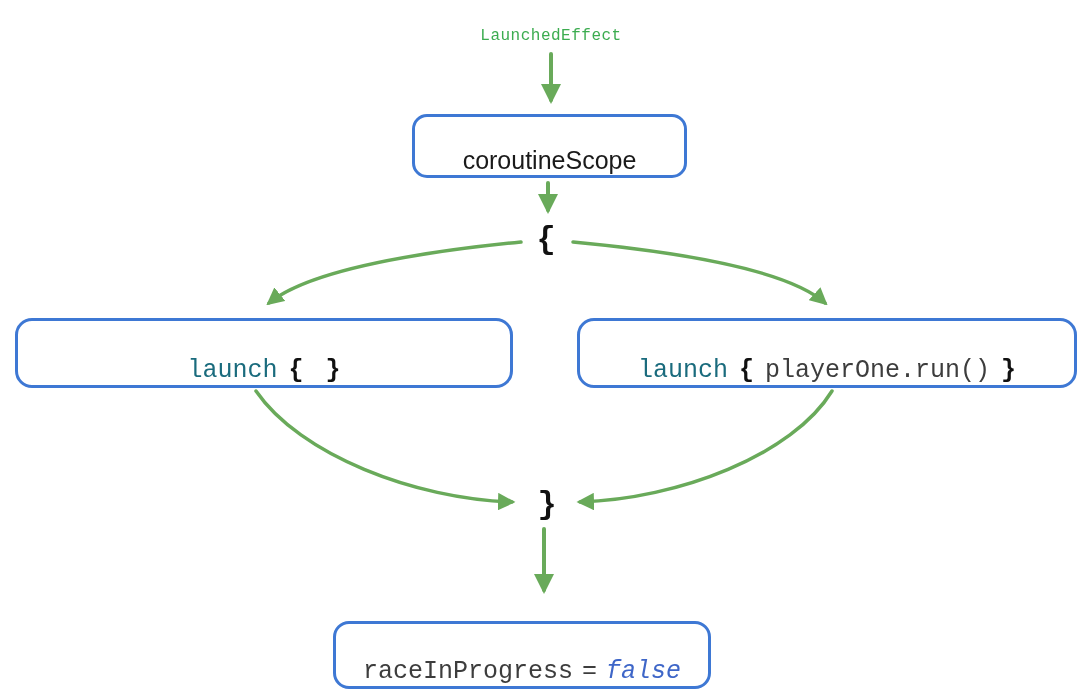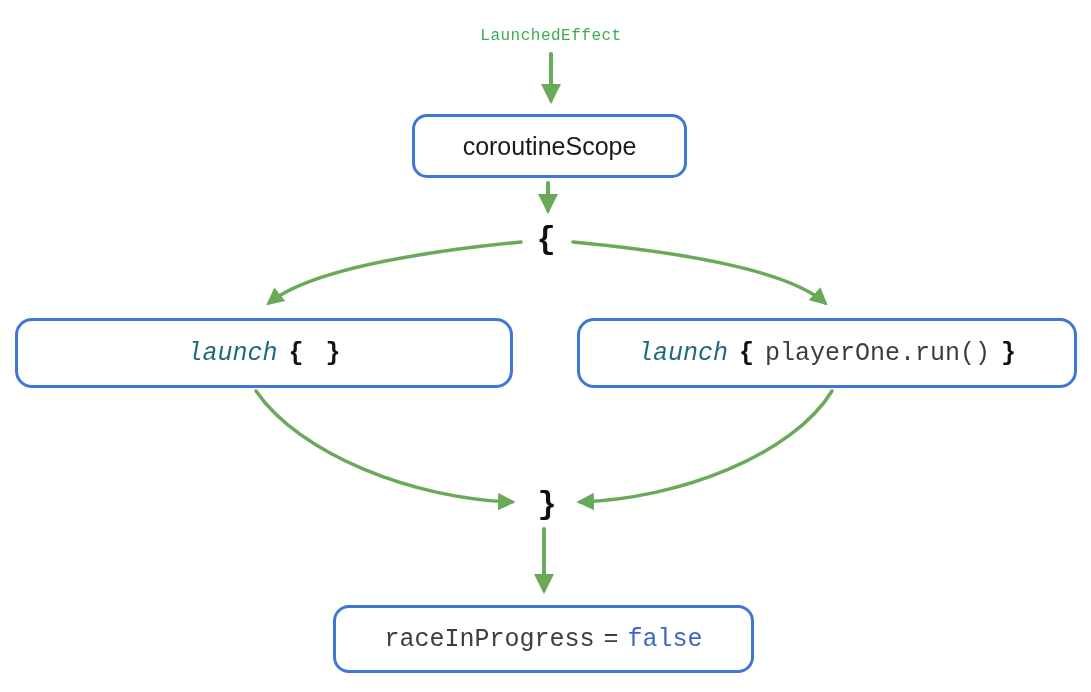--- a/index.html
+++ b/index.html
@@ -41,52 +41,51 @@
     white-space: nowrap;
   }
 
   .node {
     position: absolute;
     box-sizing: border-box;
     border: 3px solid var(--box-border-blue);
     border-radius: 15px;
     background: #ffffff;
     display: flex;
-    align-items: center;
+    align-items: flex-end;
     justify-content: center;
     white-space: nowrap;
   }
   .node-scope {
     left: 412px; top: 114px;
     width: 275px; height: 64px;
     font-family: "Liberation Sans", sans-serif;
     font-size: 25px;
     color: #1a1a1a;
   }
   .node-launch-one { left: 15px;  top: 318px; width: 498px; height: 70px; border-radius: 17px; }
   .node-launch-two { left: 577px; top: 318px; width: 500px; height: 70px; border-radius: 17px; }
-  .node-result     { left: 333px; top: 605px; width: 421px; height: 68px; border-radius: 16px; }
+  .node-result     { left: 333px; top: 621px; width: 378px; height: 68px; border-radius: 16px; }
 
   .codeline {
     font-family: "Liberation Mono", monospace;
     font-size: 25px;
     color: var(--code-gray);
   }
   .kw {
     color: var(--keyword-teal);
-    font-style: italic;
   }
   .brace-inline {
     color: var(--brace-black);
     font-weight: bold;
     margin: 0 11px;
   }
   .brace-inline.last { margin-right: 0; }
   .eq { color: var(--code-gray); margin: 0 9px; }
-  .val { color: var(--value-blue); }
+  .val { color: var(--value-blue); font-style: italic; }
 
   .flow-brace {
     position: absolute;
     transform: translate(-50%, -50%);
     font-family: "Liberation Mono", monospace;
     font-size: 32px;
     font-weight: bold;
     color: var(--brace-black);
     line-height: 1;
   }

